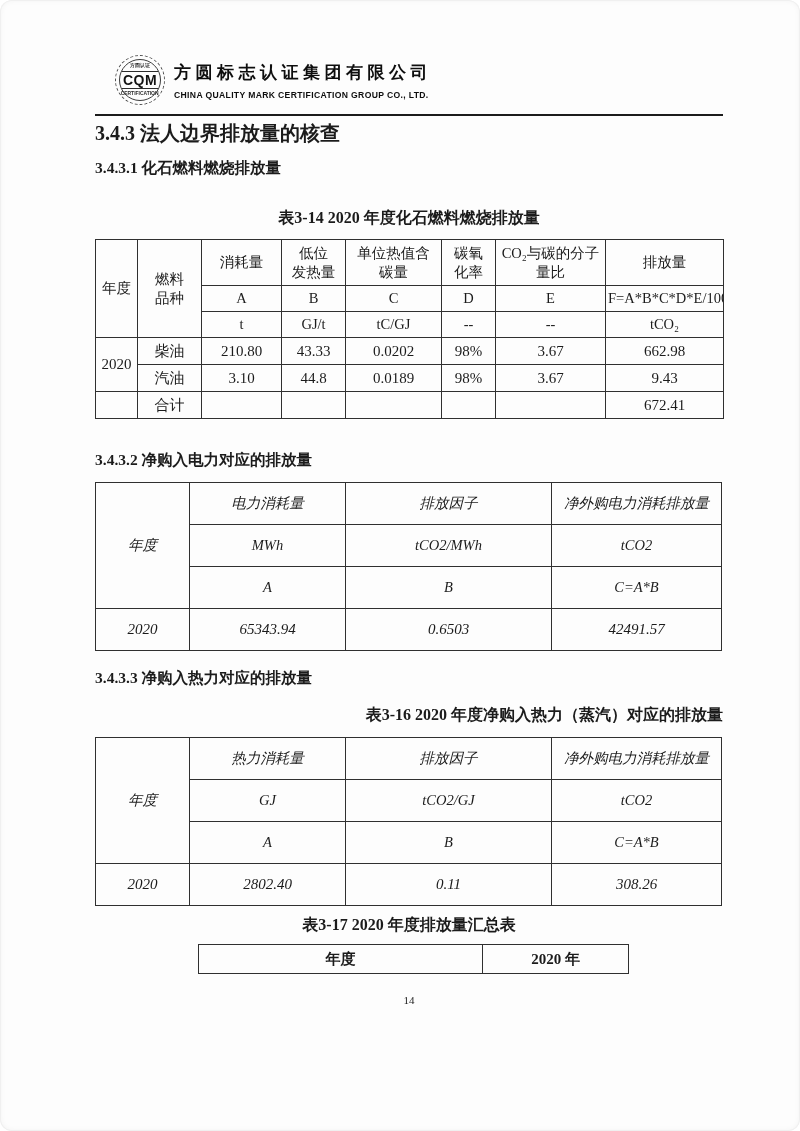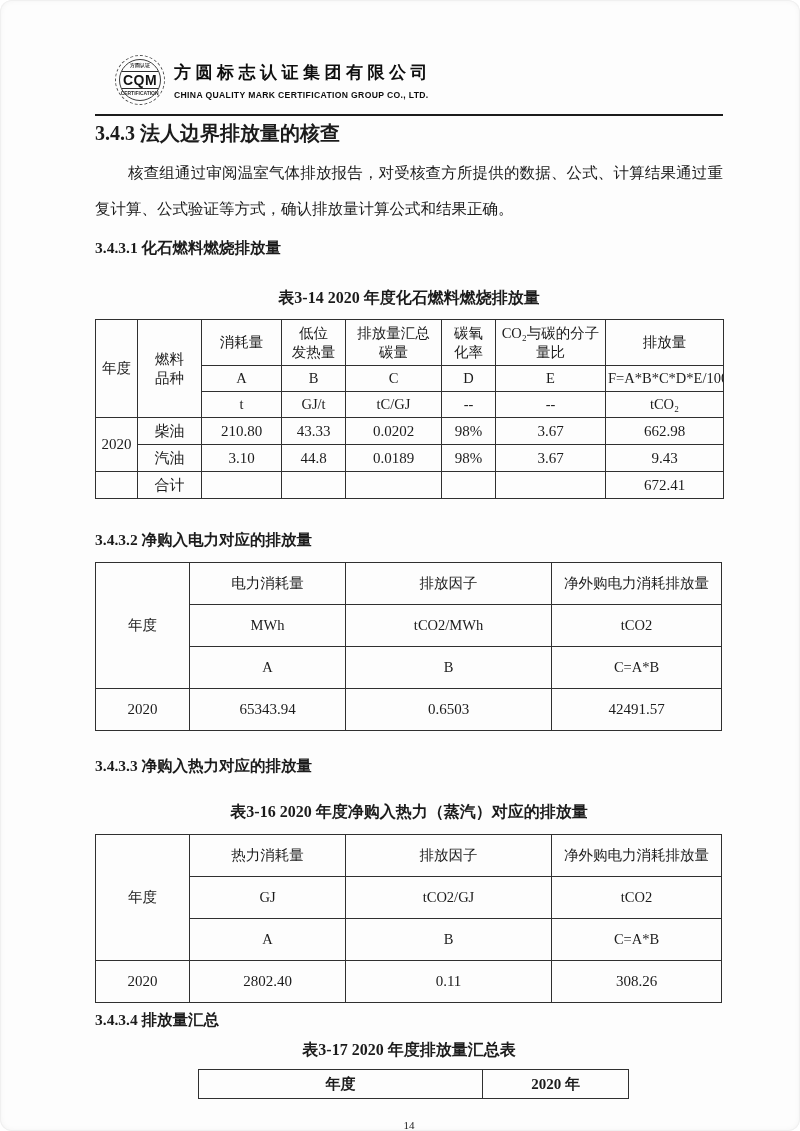--- a/index.html
+++ b/index.html
@@ -40,39 +40,39 @@
     font-size: 8.6px; letter-spacing: 0.35px; color: #0e0e0e; }
 
   .rule { border: none; border-top: 2px solid #1c1c1c; margin: 8px 0 0 0; }
 
   
   .h-main { font-size: 20px; font-weight: bold; line-height: 28px; margin: 3px 0 4px 0; }
   .para { font-size: 15.5px; line-height: 36px; text-align: justify; text-indent: 33px; margin: 8px 0 0 0; }
   .h-sub { font-size: 15.5px; font-weight: bold; line-height: 22px; margin: 0; }
   .h-3431 { margin-top: 10px; }
   .h-3432 { margin-top: 30px; }
-  .h-3433 { margin-top: 24px; }
+  .h-3433 { margin-top: 16px; }
   .h-3434 { margin-top: 6px; }
   .caption { text-align: center; font-weight: bold; font-size: 16px; line-height: 22px; }
   .cap-14 { margin-top: 28px; }
   .cap-15 { margin-top: 16px; }
-  .cap-16 { margin-top: 24px; }
+  .cap-16 { margin-top: 15px; text-align: right; }
   .cap-17 { margin-top: 8px; }
 
   
   table { border-collapse: collapse; table-layout: fixed; border: 1.5px solid #262626; }
   td { border: 1px solid #303030; text-align: center; vertical-align: middle;
        font-size: 14.5px; padding: 0 2px; overflow: hidden; }
   .pre { white-space: pre-line; line-height: 19px; }
   .t14 { width: 628px; margin-top: 10px; }
   .t14 tr.hr1 td { height: 46px; }
   .t14 tr.hr2 td, .t14 tr.hr3 td { height: 26px; }
   .t14 tr.dr td { height: 27px; font-size: 15px; }
   .t3 { width: 626px; margin-top: 11px; }
-  .t3 tr td { height: 42px; }
+  .t3 tr td { height: 42px; font-style: italic; }
   .t3 tr.dr td { font-size: 15px; }
   .t17 { width: 430px; margin: 8px 0 0 103px; }
   .t17 td { height: 29px; font-weight: bold; font-size: 15px; }
 
   .page-num { text-align: center; font-size: 11px; margin-top: 20px; }
 </style>
 </head>
 <body>
 
 <div class="page">
@@ -87,21 +87,20 @@
       </div>
       <div class="company">
         <div class="company-cn">方圆标志认证集团有限公司</div>
         <div class="company-en">CHINA QUALITY MARK CERTIFICATION GROUP CO., LTD.</div>
       </div>
     </div>
 
     <hr class="rule">
 
     <h1 class="h-main">3.4.3  法人边界排放量的核查</h1>
-    <p class="para">核查组通过审阅温室气体排放报告，对受核查方所提供的数据、公式、计算结果通过重复计算、公式验证等方式，确认排放量计算公式和结果正确。</p>
 
     <h2 class="h-sub h-3431">3.4.3.1  化石燃料燃烧排放量</h2>
     <div class="caption cap-14">表3-14  2020 年度化石燃料燃烧排放量</div>
     <table class="t14">
       <colgroup>
         <col style="width:42px">
           <col style="width:64px">
           <col style="width:80px">
           <col style="width:64px">
         <col style="width:96px">
@@ -110,21 +109,21 @@
           <col style="width:118px">
       </colgroup>
       <tbody>
           <tr class="hr1">
         <td rowspan="3">年度</td>
         <td rowspan="3" class="pre">燃料
 品种</td>
         <td>消耗量</td>
         <td class="pre">低位
 发热量</td>
-        <td class="pre">排放量汇总
+        <td class="pre">单位热值含
 碳量</td>
         <td class="pre">碳氧
 化率</td>
         <td class="pre">CO₂与碳的分子
 量比</td>
         <td>排放量</td>
       </tr>
       <tr class="hr2">
         <td>A</td>
         <td>B</td>
@@ -235,21 +234,20 @@
       </tr>
       <tr class="dr">
         <td>2020</td>
         <td>2802.40</td>
         <td>0.11</td>
         <td>308.26</td>
       </tr>
     </tbody>
       </table>
 
-    <h2 class="h-sub h-3434">3.4.3.4  排放量汇总</h2>
     <div class="caption cap-17">表3-17  2020 年度排放量汇总表</div>
     <table class="t17">
       <colgroup>
           <col style="width:284px">
           <col style="width:146px">
         </colgroup>
       <tbody>
           <tr>
         <td>年度</td>
         <td>2020 年</td>

